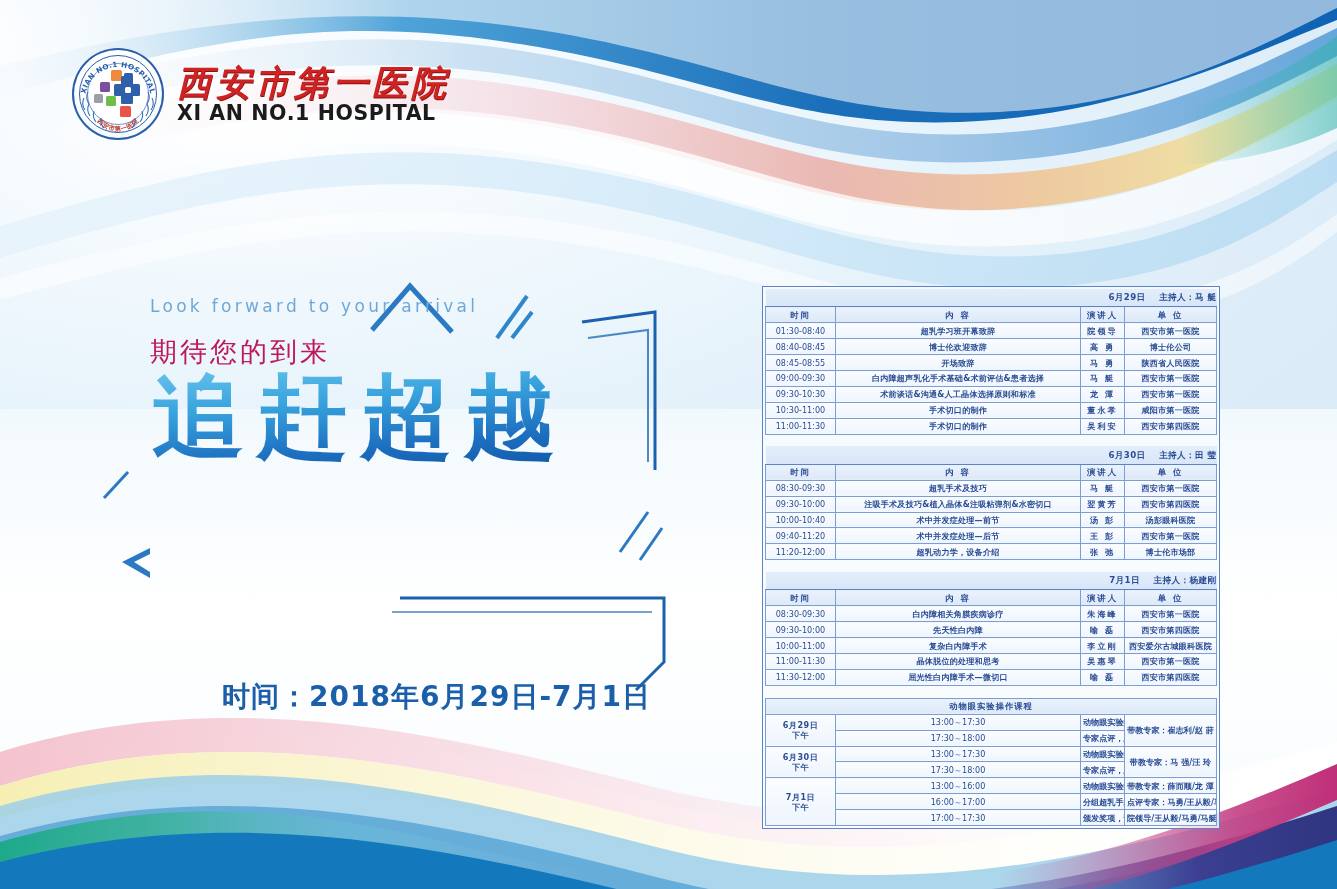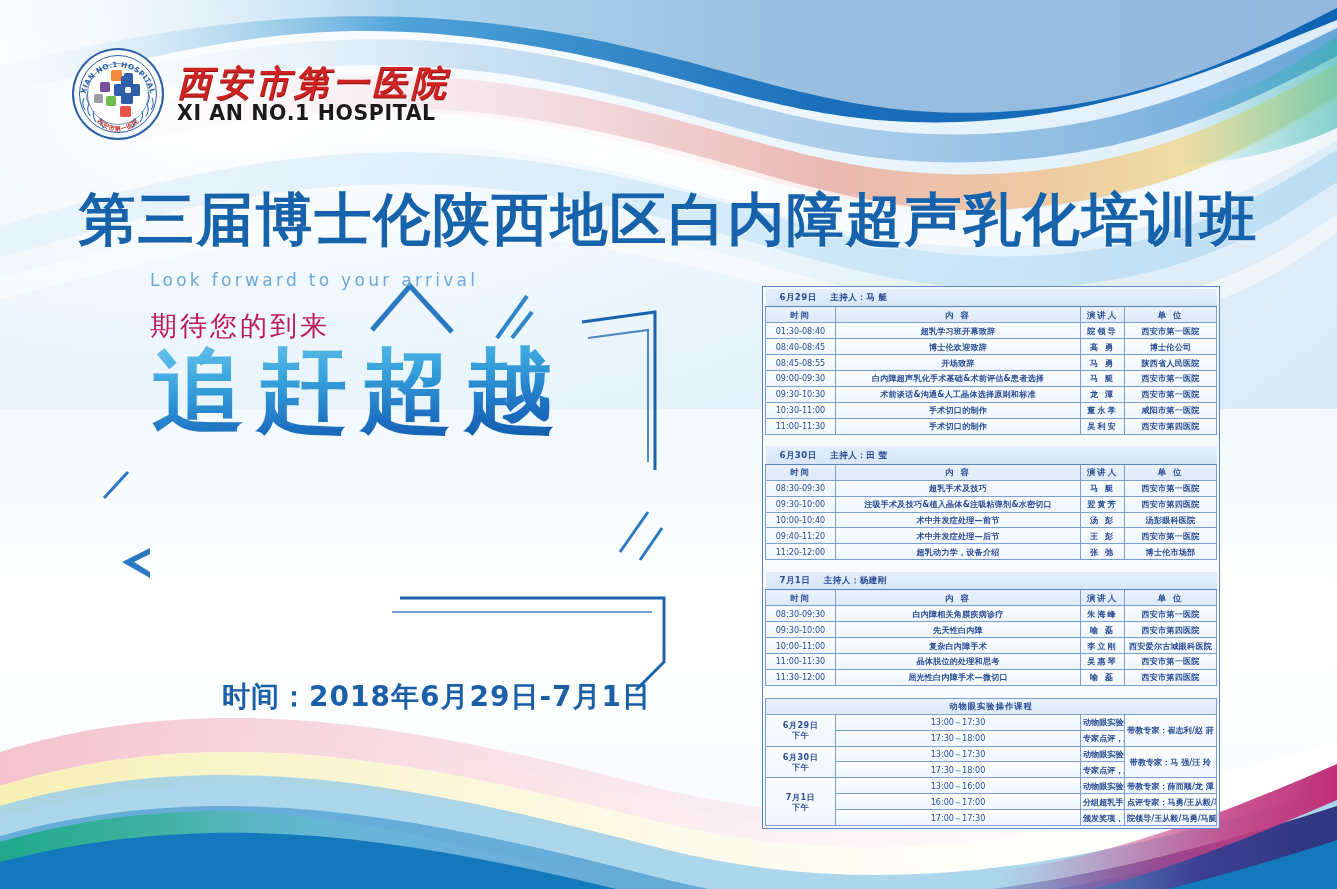--- a/index.html
+++ b/index.html
@@ -38,21 +38,21 @@
     line-height:1.05;text-shadow:0.5px 0.5px 0 #8e1111;}
   #logo-en{font-size:20.5px;font-weight:bold;color:#1b1b1b;letter-spacing:.6px;}
 
   
   #main-title{position:absolute;left:0;right:0;top:182px;text-align:center;
     font-size:57px;font-weight:bold;letter-spacing:2px;color:#1763ab;
     font-family:"DejaVu Sans","Liberation Sans",sans-serif;
     text-shadow:0 1px 0 rgba(255,255,255,.8);}
 
   
-  #slogan{position:absolute;left:150px;top:270px;width:560px;}
+  #slogan{position:absolute;left:150px;top:296px;width:560px;}
   #slogan-en{font-size:17px;letter-spacing:3.3px;color:#6fa8d8;font-weight:400;}
   #slogan-cn-sub{font-size:27px;color:#be185d;letter-spacing:3px;margin-top:18px;font-weight:400;}
   .big-line{font-size:92px;font-weight:bold;letter-spacing:12px;line-height:1.16;
     background:linear-gradient(175deg,#6dc7ee 0%,#37a2dd 34%,#1d6fc0 66%,#0d4f9e 100%);
     -webkit-background-clip:text;background-clip:text;color:transparent;
     font-family:"DejaVu Sans","Liberation Sans",sans-serif;}
   #big1{margin-top:10px;margin-left:2px;}
   #big2{margin-top:-6px;margin-left:2px;}
 
   
@@ -61,21 +61,21 @@
 
   
   #schedule{position:absolute;left:762px;top:286px;width:458px;
     background:rgba(247,251,254,.82);
     border:1.6px solid #5d83c4;
     box-sizing:border-box;padding:2px;}
   table.sch{border-collapse:collapse;width:100%;table-layout:fixed;
     font-size:8.1px;color:#2a4d94;}
   table.sch td{border:.8px solid #7d9ed4;padding:2.4px 2px;text-align:center;
     line-height:1.25;white-space:nowrap;overflow:hidden;}
-  tr.daybar td{border:none;border-bottom:1.2px solid #5d83c4;text-align:left;
+  tr.daybar td{border:none;border-bottom:1.2px solid #5d83c4;text-align:right;
     padding:3.2px 0 3.2px 14px;font-size:8.6px;font-weight:bold;letter-spacing:.4px;
     background:linear-gradient(180deg,#e4eefb,#d7e6f8);}
   tr.spacer td{border:none;height:7px;background:transparent;}
   tr.head td{font-weight:bold;font-size:8.4px;letter-spacing:2px;
     background:linear-gradient(180deg,#eaf2fc,#dde9f8);}
   td.c-time{width:70px;}
   td.c-topic{text-align:left;padding-left:14px;font-weight:bold;letter-spacing:.2px;}
   td.c-speaker{width:44px;font-weight:bold;letter-spacing:2px;}
   td.c-unit{width:92px;font-weight:bold;letter-spacing:.2px;}
   tr.body td{background:linear-gradient(180deg,#fbfdff,#eef5fd);}
@@ -241,21 +241,20 @@
         <i style="left:12px;top:26px;width:10px;height:10px;background:#6dbf4b;"></i>
         <i style="left:26px;top:36px;width:11px;height:11px;background:#e8544a;"></i>
       </div>
     </div>
     <div id="logo-text">
       <div id="logo-cn">西安市第一医院</div>
       <div id="logo-en">XI AN NO.1 HOSPITAL</div>
     </div>
   </div>
 
-  <div id="main-title">第三届博士伦陕西地区白内障超声乳化培训班</div>
 
   <div id="slogan">
     <div id="slogan-en">Look  forward  to  your  arrival</div>
     <div id="slogan-cn-sub">期待您的到来</div>
     <div class="big-line" id="big2">追赶超越</div>
   </div>
 
   <div id="info">
     <div>时间：2018年6月29日-7月1日</div>
   </div>

